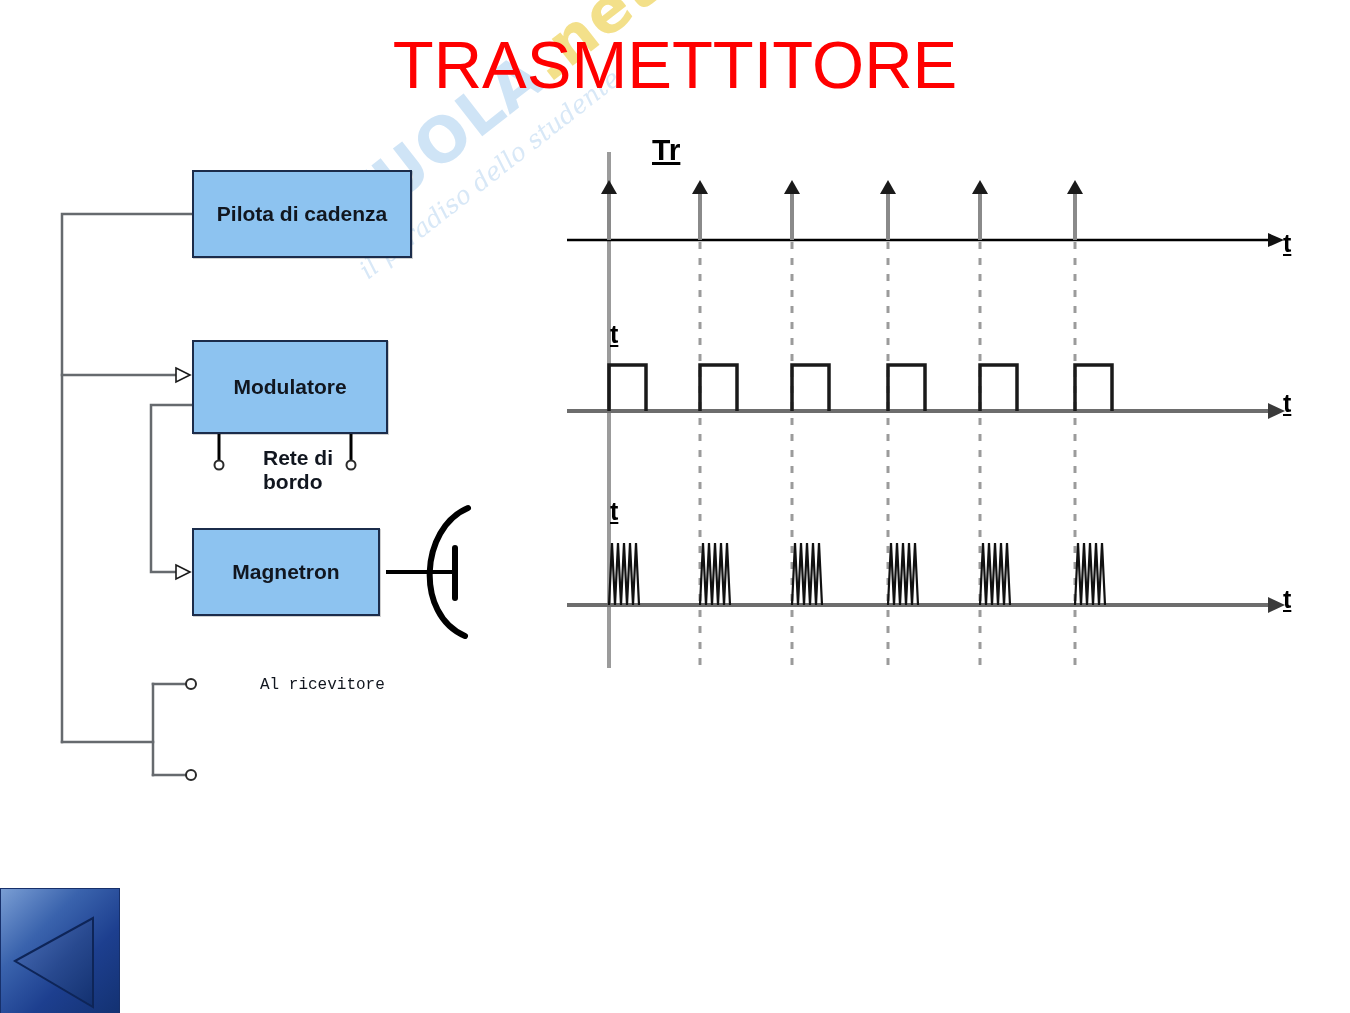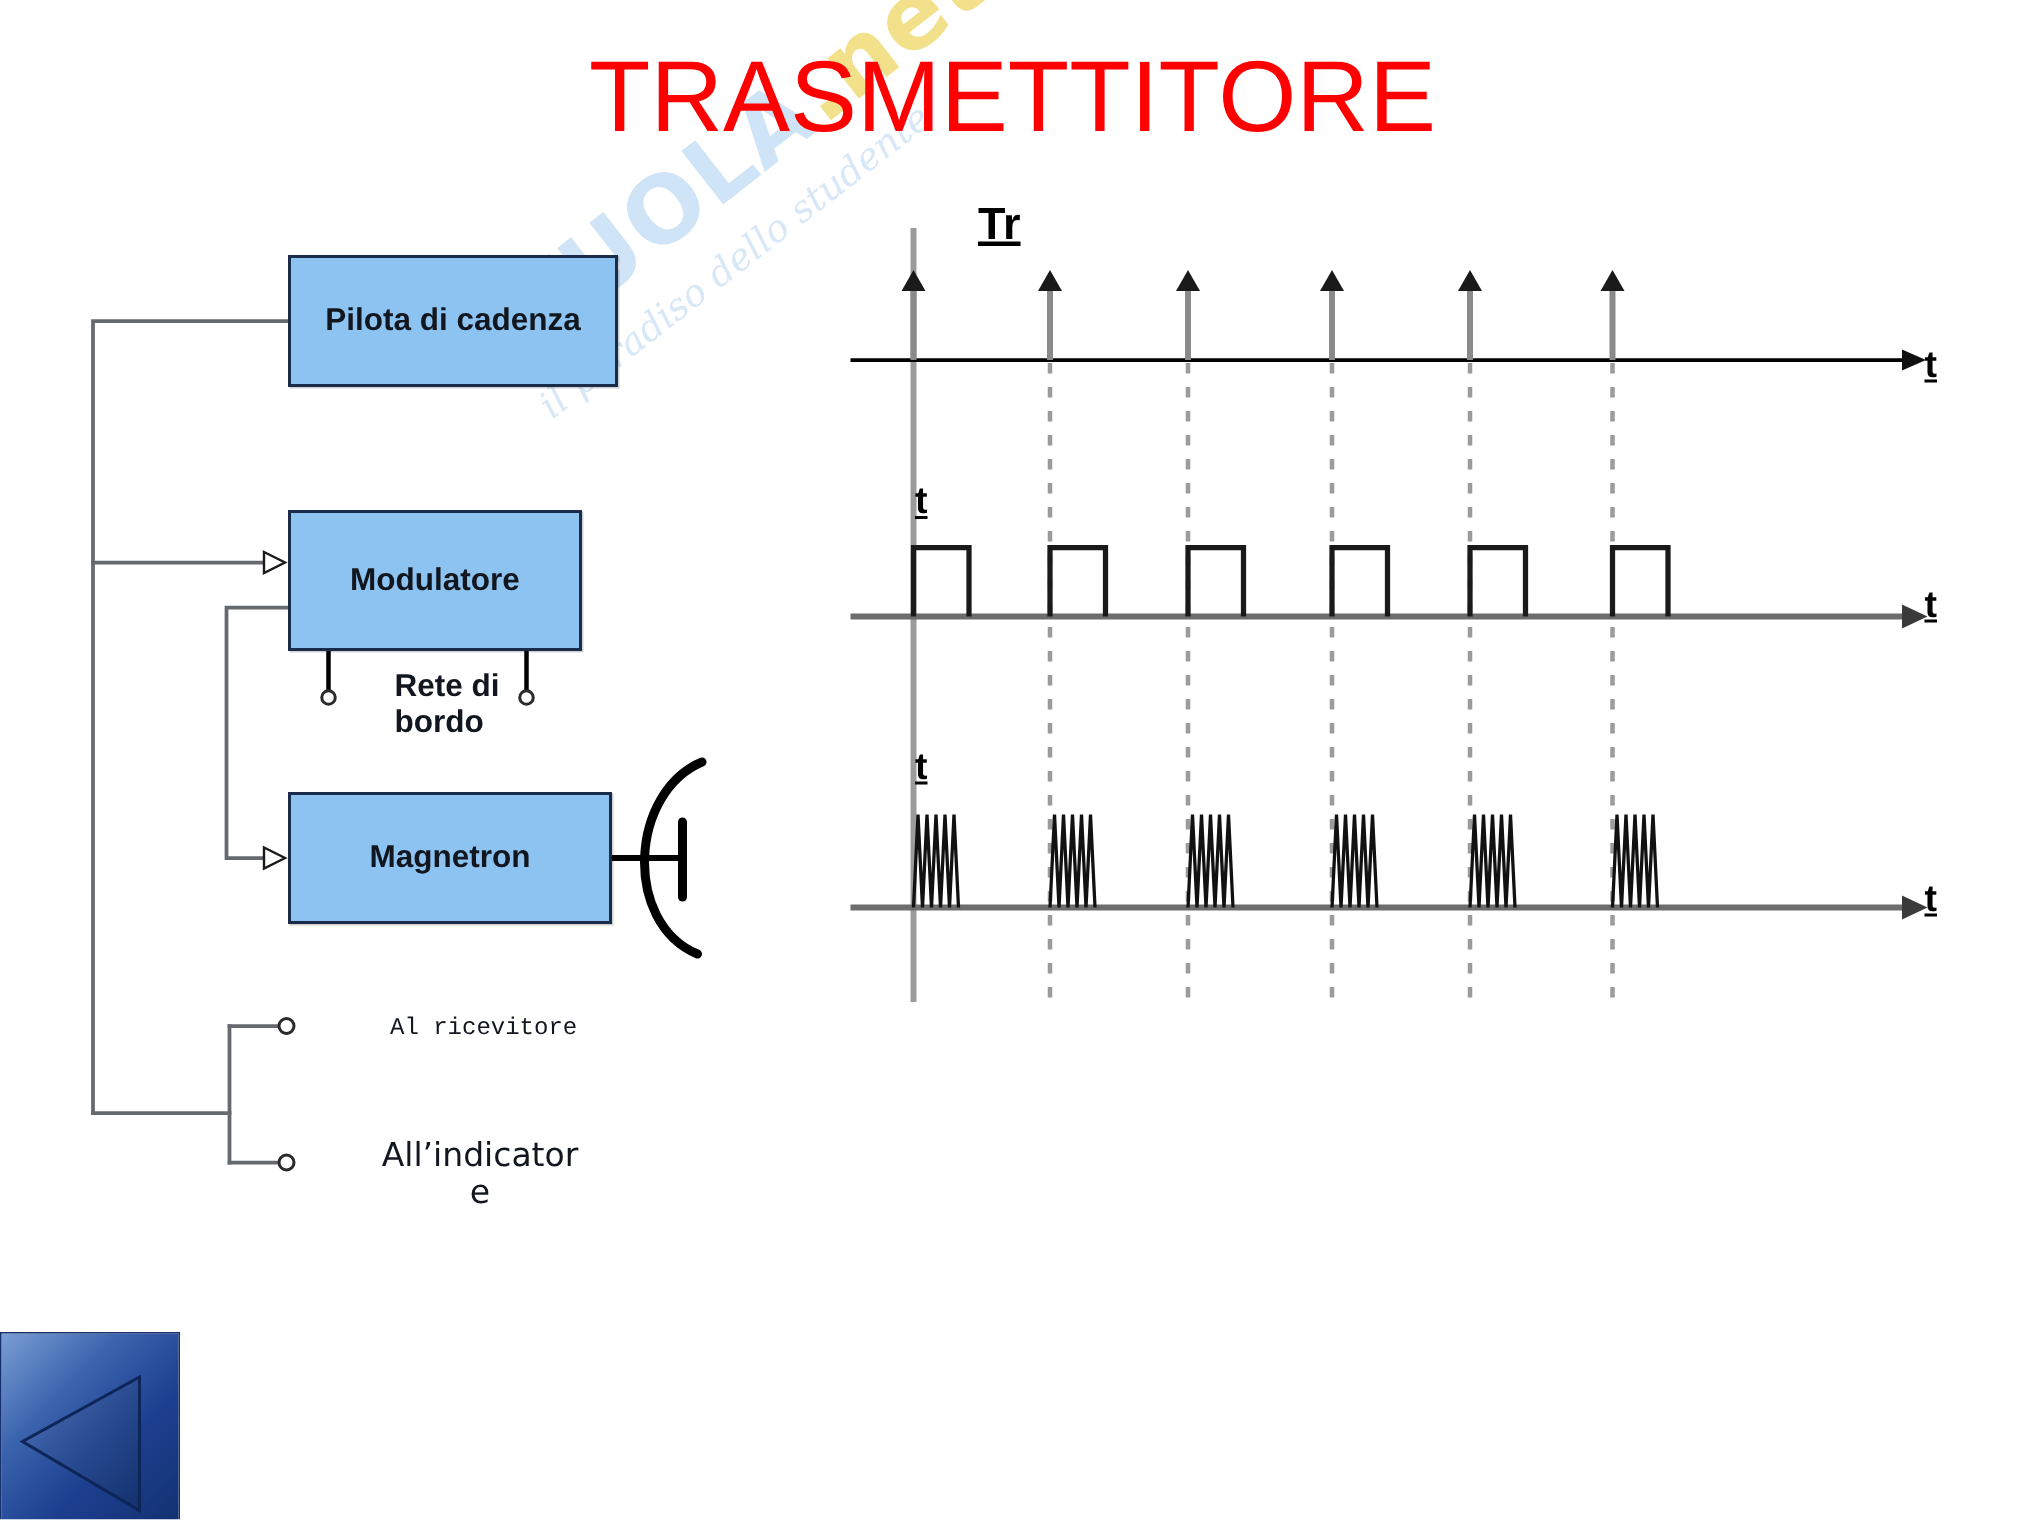--- a/index.html
+++ b/index.html
@@ -92,21 +92,21 @@
     font-family: "Liberation Sans", sans-serif;
     font-weight: bold;
     font-size: 21px;
     color: #11161f;
     line-height: 1.15;
     z-index: 7;
     box-shadow: 1px 1px 0 rgba(0,0,0,.18);
   }
   #block-pilota { left: 192px; top: 170px; width: 220px; height: 88px; }
   #block-modulatore { left: 192px; top: 340px; width: 196px; height: 94px; }
-  #block-magnetron { left: 192px; top: 528px; width: 216px; height: 88px; }
+  #block-magnetron { left: 192px; top: 528px; width: 188px; height: 88px; }
 
   
   .lbl {
     position: absolute;
     font-family: "Liberation Sans", sans-serif;
     font-weight: bold;
     color: #11161f;
     z-index: 7;
     white-space: pre-line;
   }
@@ -224,22 +224,20 @@
   <div class="block" id="block-modulatore">
     <span>Modulatore</span>
   </div>
   <div class="block" id="block-magnetron">
     <span>Magnetron</span>
   </div>
 
   <div class="lbl" id="lbl-rete">Rete di
 bordo</div>
   <div class="lbl" id="lbl-ricevitore">Al ricevitore</div>
-  <div class="lbl" id="lbl-indicatore">All’indicator
-e</div>
 
   <svg class="layer" viewBox="0 0 1350 1013" width="1350" height="1013">
 
     <g stroke="#9b9b9b" stroke-width="3" stroke-dasharray="7 9">
       <line x1="700" y1="242" x2="700" y2="668"></line>
       <line x1="792" y1="242" x2="792" y2="668"></line>
       <line x1="888" y1="242" x2="888" y2="668"></line>
       <line x1="980" y1="242" x2="980" y2="668"></line>
       <line x1="1075" y1="242" x2="1075" y2="668"></line>
     </g>

